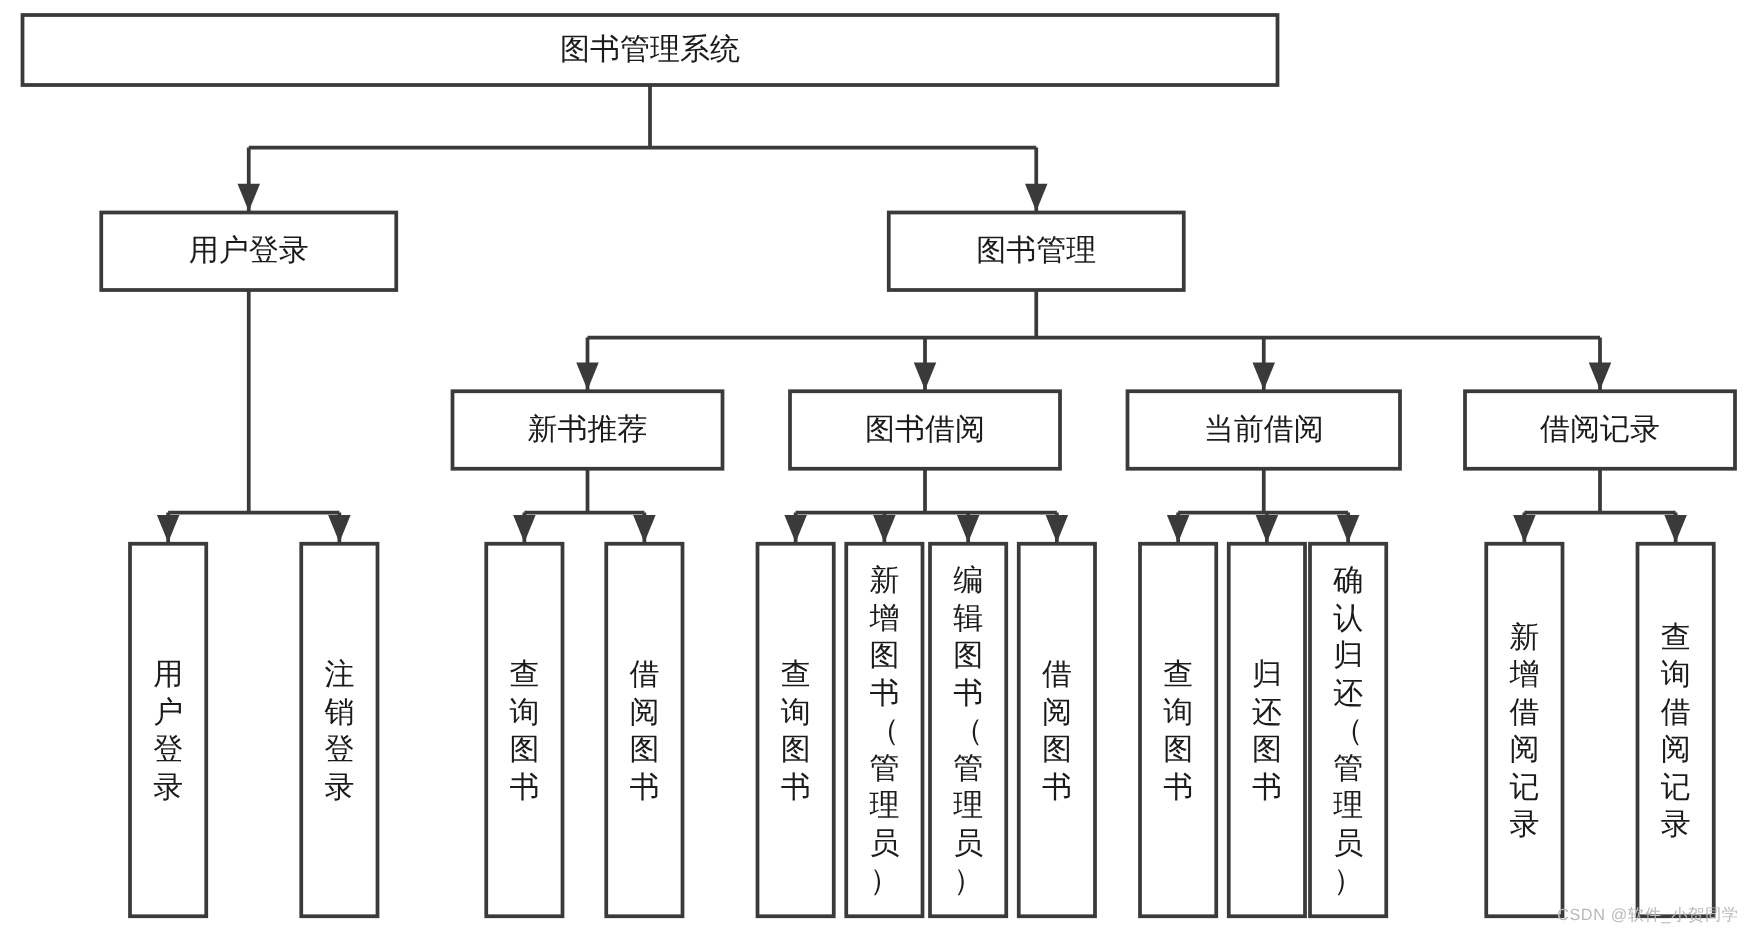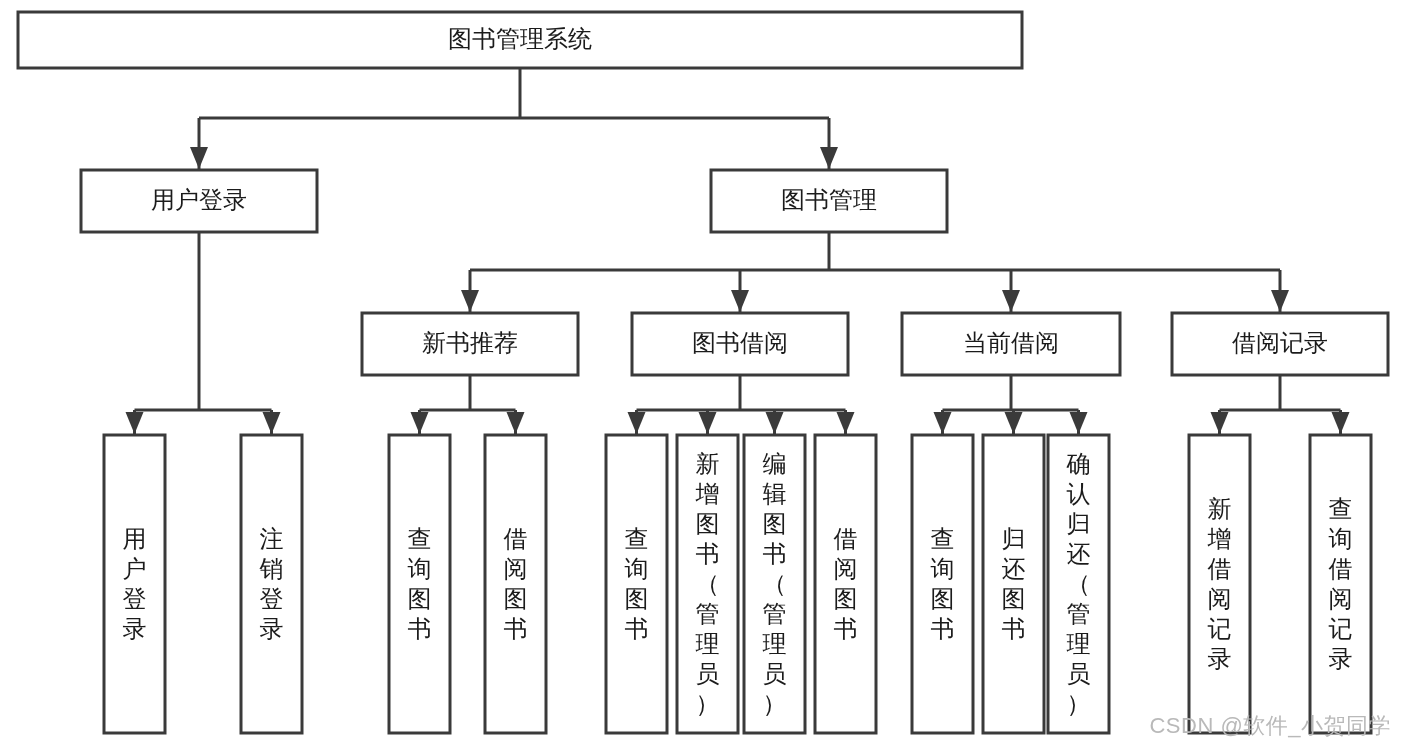--- a/index.html
+++ b/index.html
@@ -53,21 +53,21 @@
     font-family: "Liberation Sans", "DejaVu Sans", sans-serif;
     font-size: 24px;
     fill: #1b1b1b;
     text-anchor: middle;
   }
   .watermark {
     position: absolute;
     right: 14px;
     bottom: 6px;
     font-family: "Liberation Sans", "DejaVu Sans", sans-serif;
-    font-size: 22px;
+    font-size: 13px;
     color: #b9b9b9;
     letter-spacing: 0.5px;
     white-space: nowrap;
     user-select: none;
   }
 </style>
 </head>
 <body>
 
 <div id="diagram-root">

